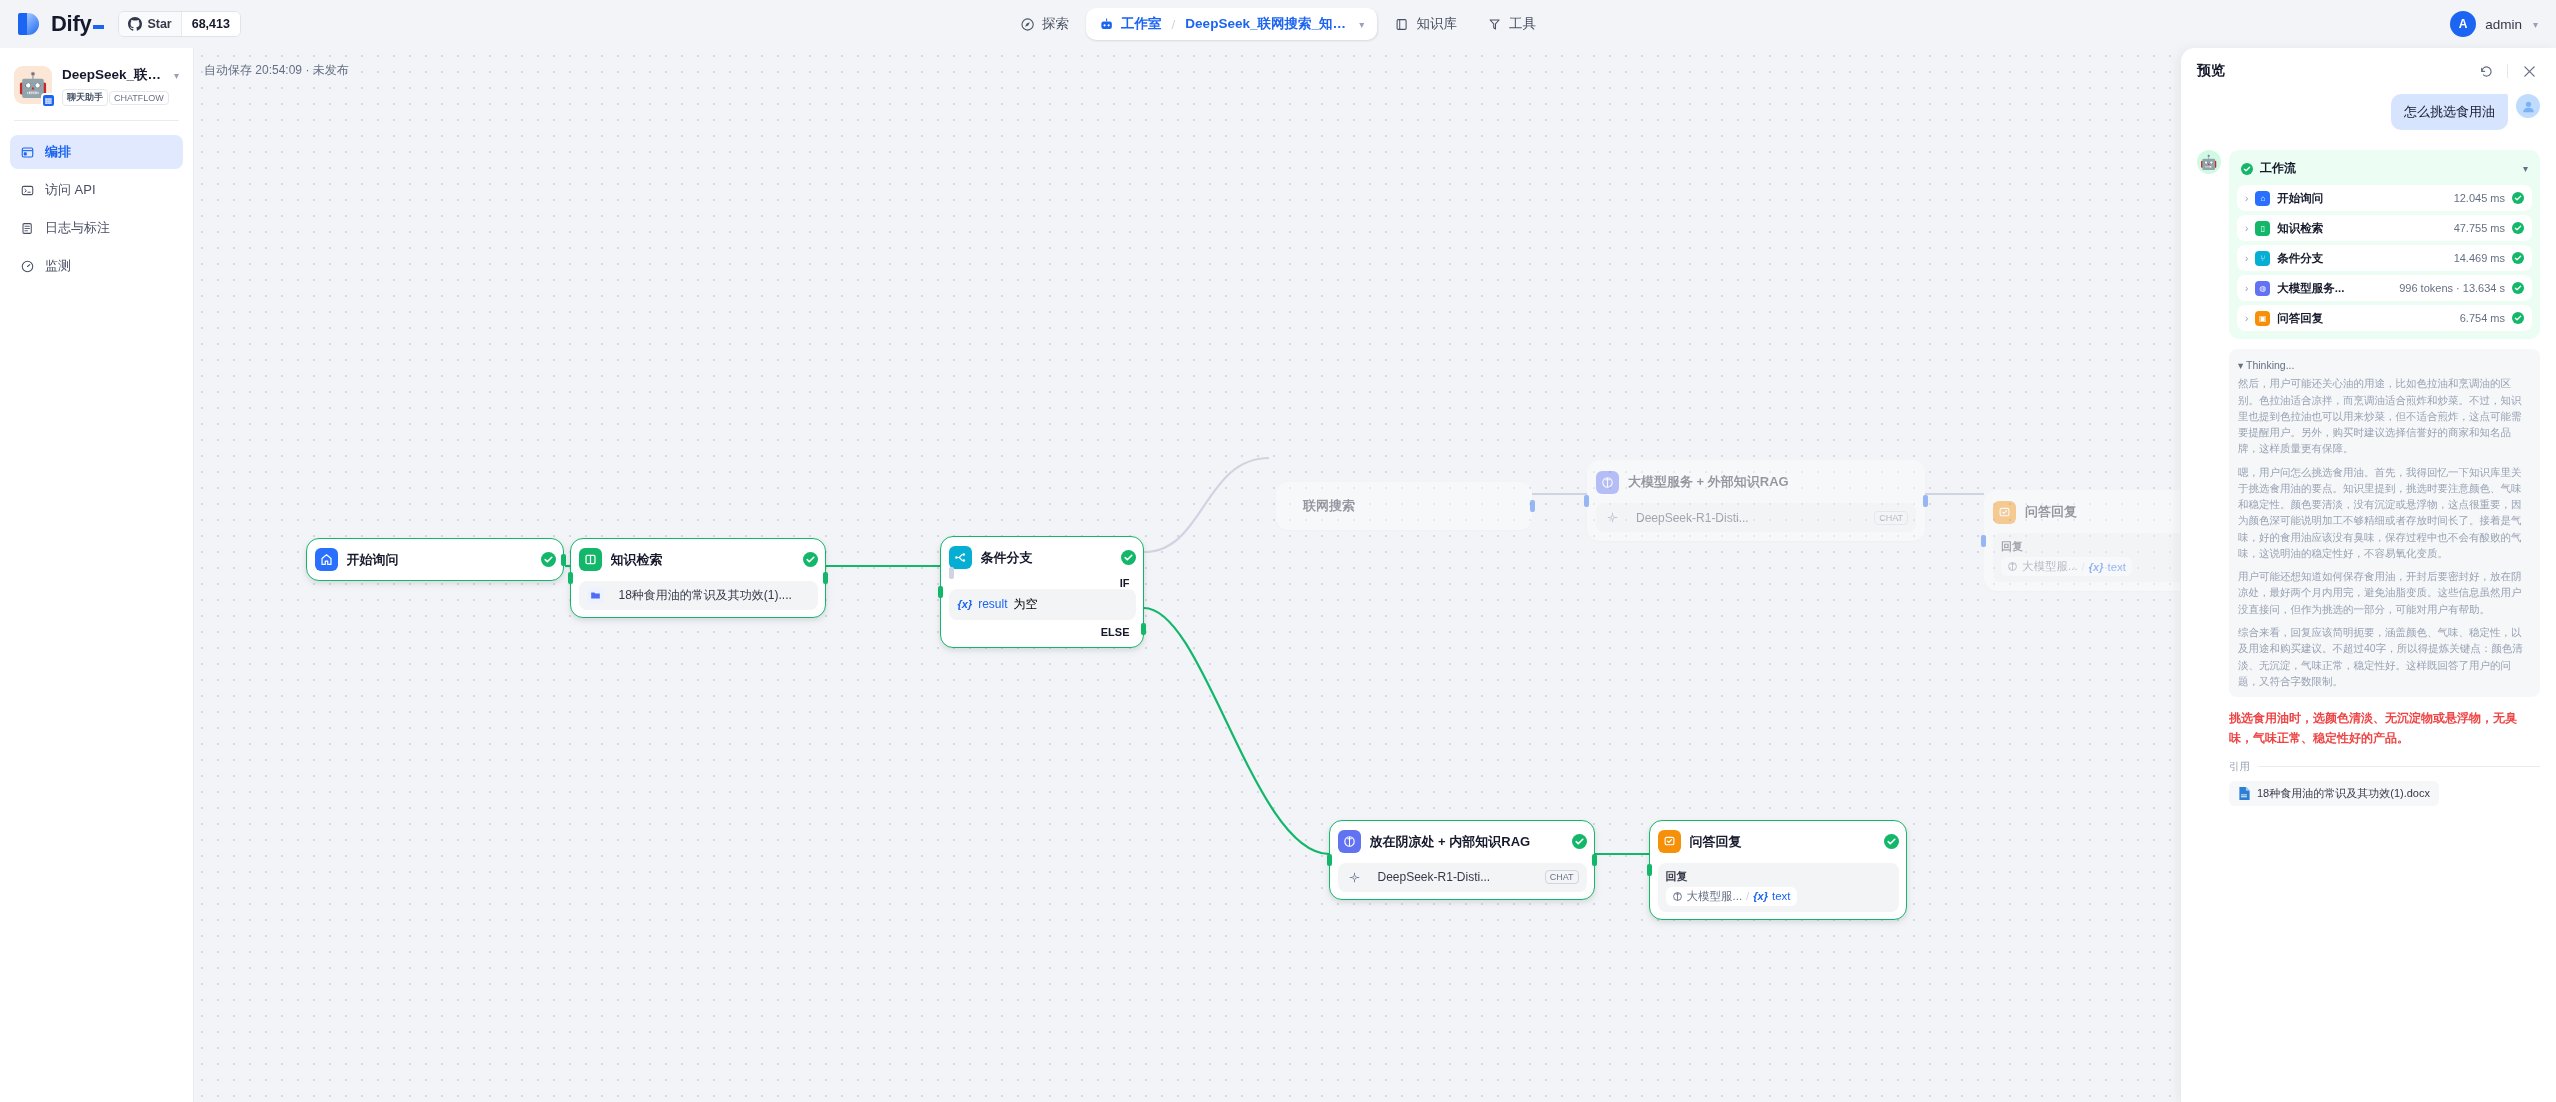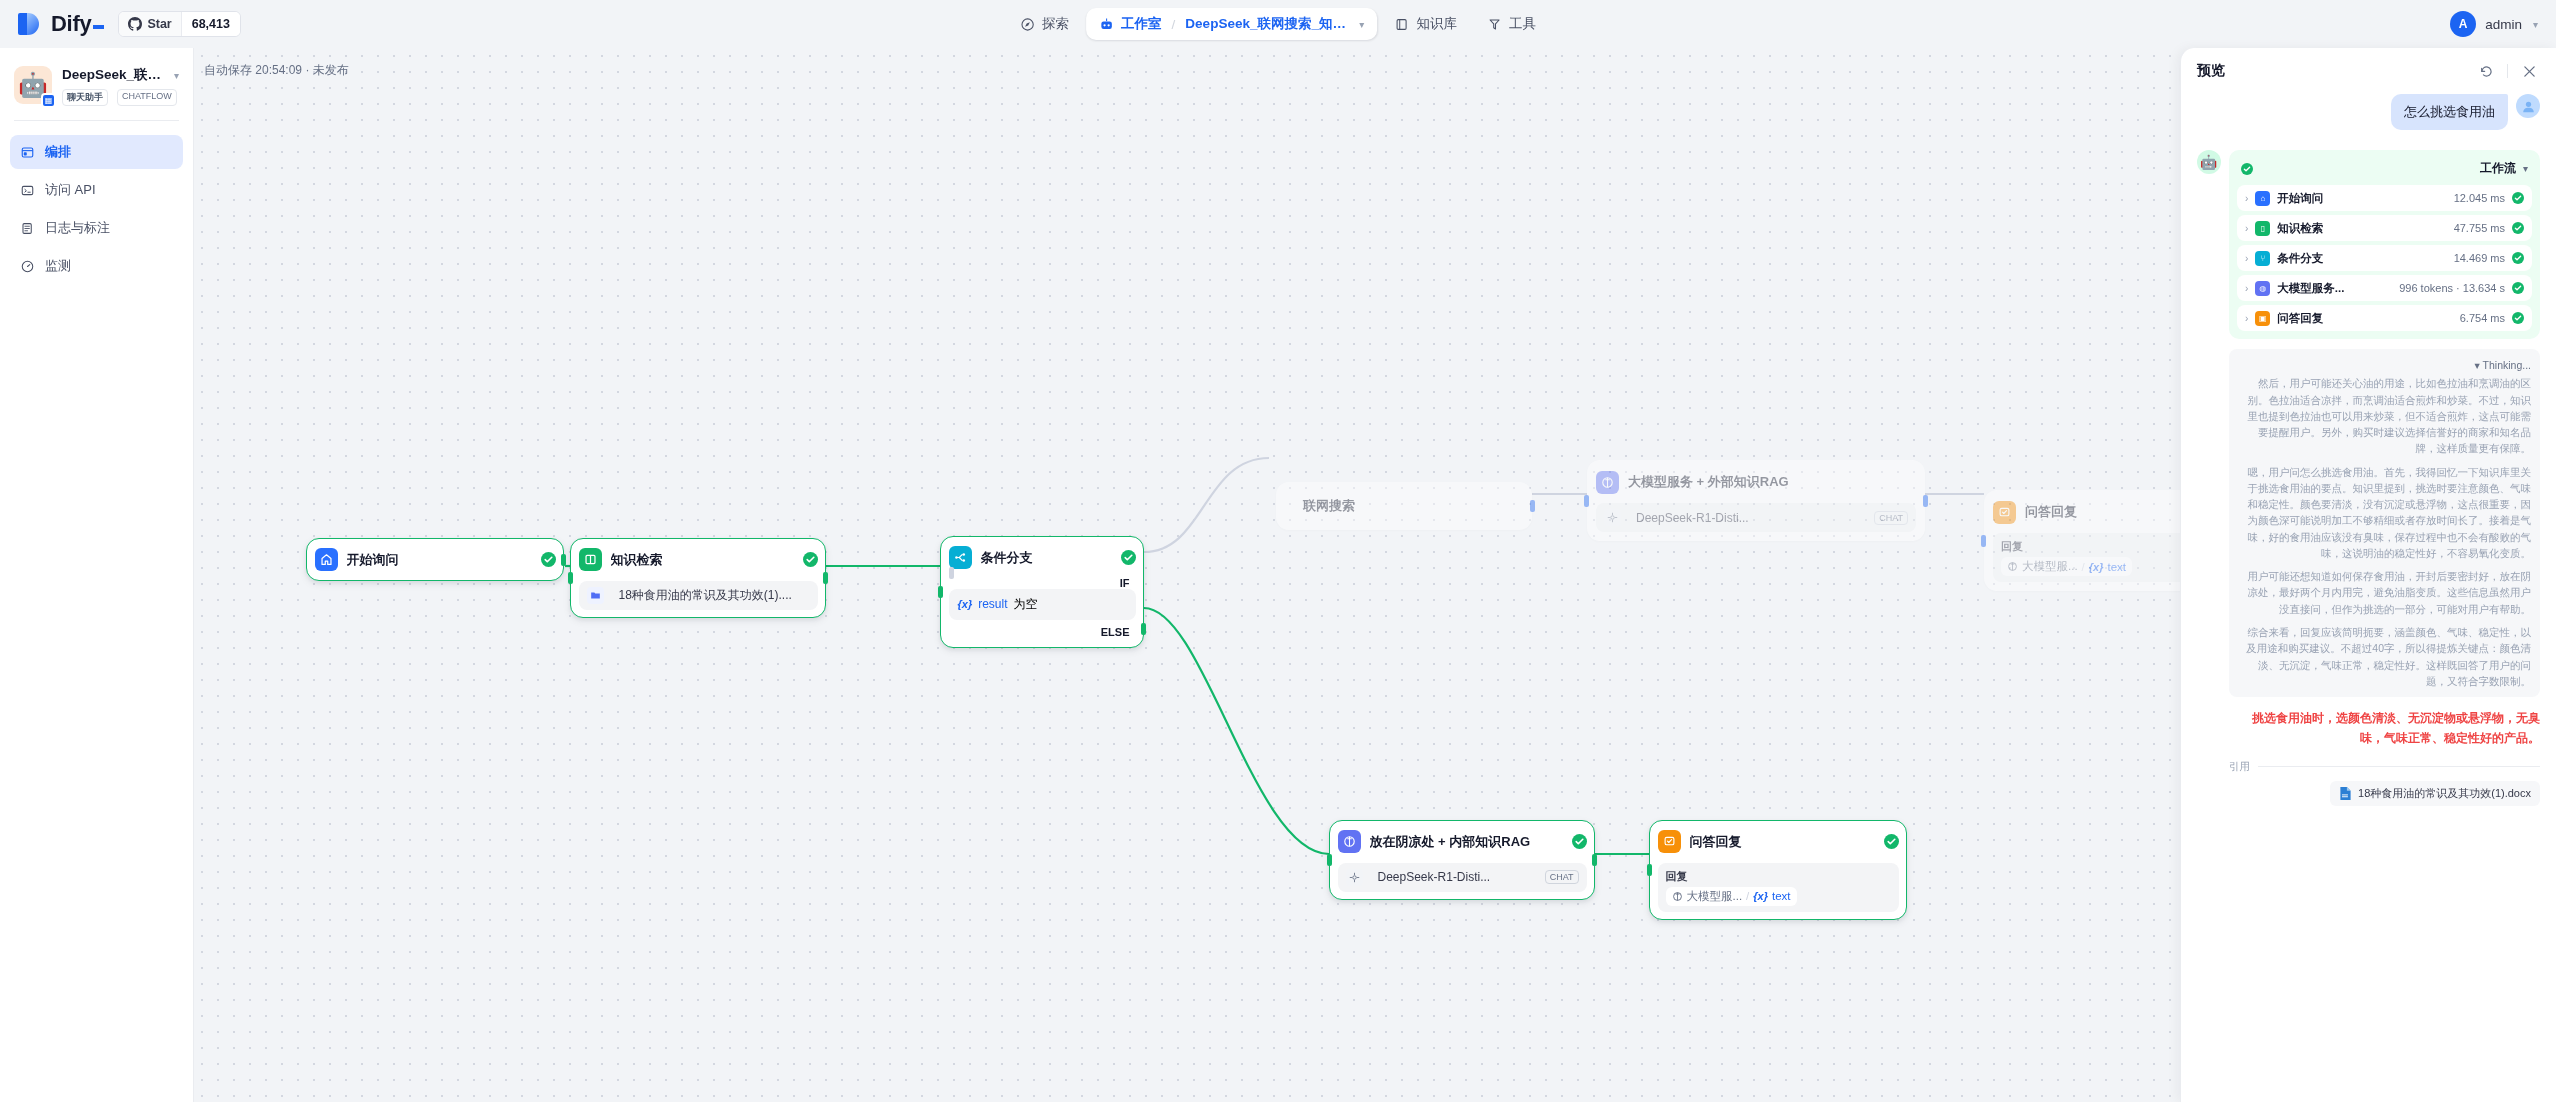--- a/index.html
+++ b/index.html
@@ -75,21 +75,21 @@
     display:flex; align-items:center; justify-content:center; font-size:24px; line-height:1;
   }
   .app-badge {
     position:absolute; right:-4px; bottom:-4px; width:15px; height:15px; border-radius:4px;
     background:#1c64f2; border:2px solid #fff; display:flex; align-items:center;
     justify-content:center; font-size:8px; color:#fff;
   }
   .app-meta { min-width:0; flex:1; }
   .app-title-row { display:flex; align-items:center; gap:4px; }
   .app-title { font-size:13.5px; font-weight:600; color:#15192b; white-space:nowrap; overflow:hidden; text-overflow:ellipsis; max-width:108px;}
-  .app-tags { display:flex; gap:9px; margin-top:5px; }
+  .app-tags { display:flex; gap:1px; margin-top:5px;align-items:center; }
   .tag {
     font-size:9px; border:1px solid #e4e7ec; border-radius:4px; padding:1px 4px; color:#667085;
     background:#fff; white-space:nowrap;
   }
   .tag.strong { font-weight:600; color:#475467; }
   .divider { height:1px; background:#eaecf0; margin: 14px 4px; }
   .side-item {
     display:flex; align-items:center; gap:10px; height:34px; padding: 0 10px;
     border-radius:8px; font-size:13px; color:#495064; cursor:pointer; margin-bottom:4px;
   }
@@ -167,21 +167,21 @@
     position:absolute; top:48px; right:0; width: 376px; height: 1054px;
     background:#fff; border-left:1px solid #eaecf0; border-radius: 14px 0 0 0;
     box-shadow: -3px 0 12px rgba(16,24,40,.05); display:flex; flex-direction:column;
   }
   .pv-head {
     height:46px; display:flex; align-items:center; padding: 0 16px; gap:10px; flex:none;
   }
   .pv-title { font-size:14px; font-weight:700; color:#15192b; flex:1; }
   .pv-icbtn { width:22px; height:22px; display:flex; align-items:center; justify-content:center; color:#667085; cursor:pointer; font-size:15px;}
   .pv-div { width:1px; height:14px; background:#e4e7ec;}
-  .pv-body { flex:1; overflow:hidden; padding: 0 16px 10px 16px; text-align: right; }
+  .pv-body { flex:1; overflow:hidden; padding: 0 16px 10px 16px; }
   .user-row { display:flex; justify-content:flex-end; align-items:flex-start; gap:8px; margin-bottom:20px;}
   .user-bubble {
     background:#d7e4fd; color:#15192b; font-size:13px; padding: 9px 13px;
     border-radius: 10px 2px 10px 10px; max-width:250px;
   }
   .user-av { width:24px; height:24px; border-radius:50%; background:#bfdbfe; flex:none; display:flex; align-items:center; justify-content:center;}
   .bot-row { display:flex; align-items:flex-start; gap:8px; }
   .bot-av {
     width:24px; height:24px; border-radius:50%; background:#d1fae5; flex:none;
     display:flex; align-items:center; justify-content:center; font-size:14px;

